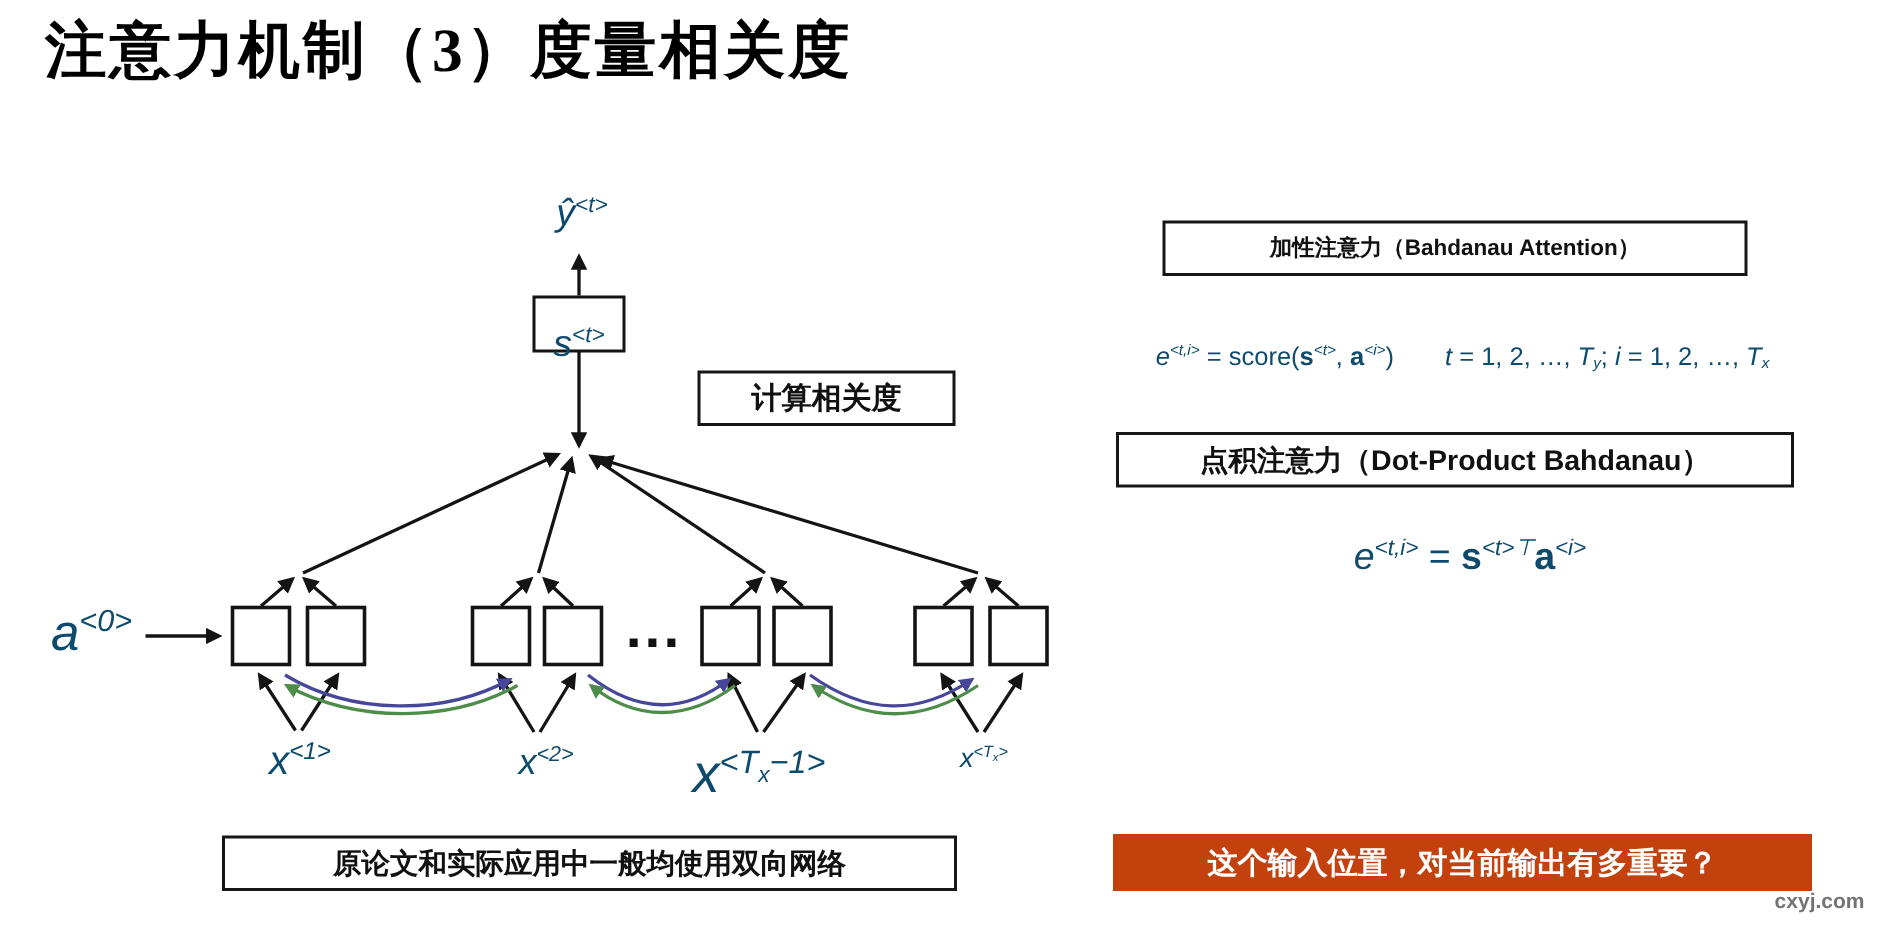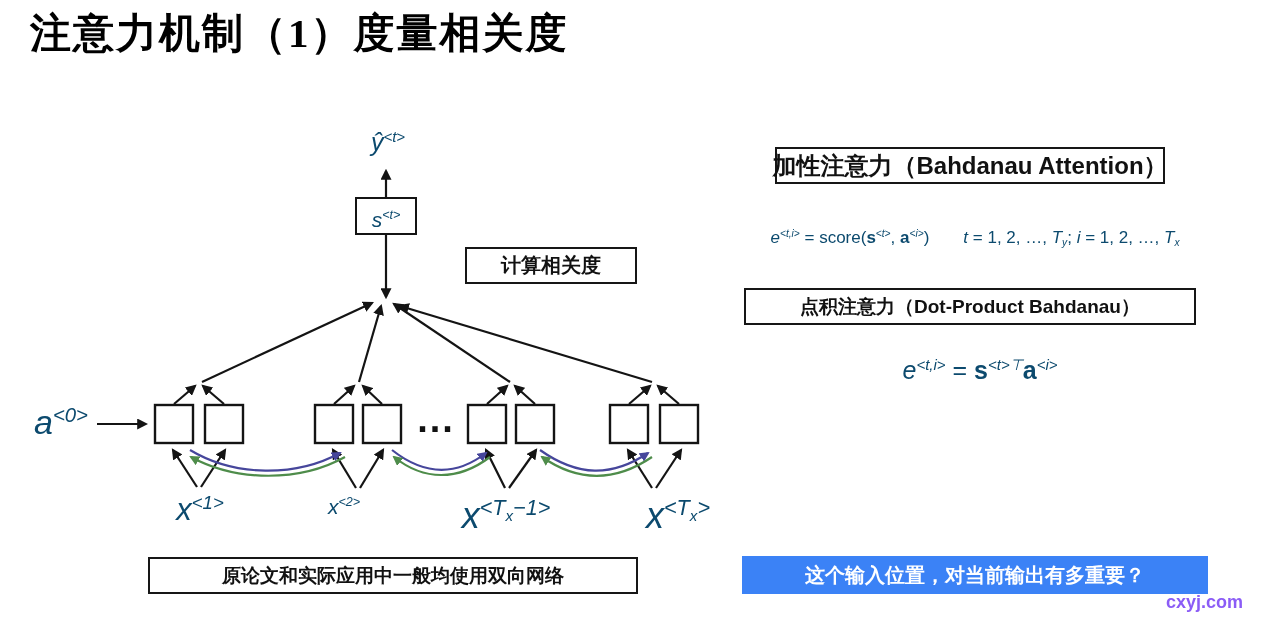--- a/index.html
+++ b/index.html
@@ -12,40 +12,40 @@
   .title {
     left:30px; top:6px; font-size:41px; font-weight:900; letter-spacing:2px;
     font-family:"Liberation Serif","DejaVu Serif",serif; color:#000;
   }
   .math { font-family:Liberation Sans, sans-serif; text-align:center; color:#0c4a6e; }
   .outline-box {
     border:2px solid #161616; background:#fff; display:flex; align-items:center;
     justify-content:center; font-weight:700; text-align:center; white-space:nowrap;
   }
   .red-box {
-    background:#3b82f6; color:#ffffff; display:flex; align-items:center;
+    background:#c2410c; color:#ffffff; display:flex; align-items:center;
     justify-content:center; font-weight:700; white-space:nowrap;
   }
-  .watermark { color:#8b5cf6; font-weight:800; font-size:18px; text-align:right; }
+  .watermark { color:#737373; font-weight:800; font-size:14px; text-align:right; }
   .ellipsis { font-weight:700; font-size:38px; letter-spacing:2px; color:#111; }
   
   .tk-n  { font-style:normal; }
   .tk-i  { font-style:italic; }
   .tk-b  { font-weight:700; font-style:normal; }
   .tk-sup{ font-style:italic; font-size:60%; vertical-align:0.6em; }
   .tk-sub{ font-style:italic; font-size:60%; vertical-align:-0.25em; }
   .tk-ss { font-style:italic; font-size:42%; vertical-align:0.45em; }
   .tk-gap{ display:inline-block; width:34px; }
 </style>
 </head>
 <body>
 
 <div class="slide">
 
-  <div class="abs title">注意力机制（1）度量相关度</div>
+  <div class="abs title">注意力机制（3）度量相关度</div>
 
   <svg class="abs" style="left:0;top:0" width="740" height="560" viewBox="0 0 740 560">
     <defs>
       <marker id="mk-k" viewBox="0 0 10 10" refX="8" refY="5" markerWidth="11" markerHeight="11" markerUnits="userSpaceOnUse" orient="auto">
         <path d="M0,0 L10,5 L0,10 Z" fill="#141414"></path>
       </marker>
       <marker id="mk-p" viewBox="0 0 10 10" refX="8" refY="5" markerWidth="10" markerHeight="10" markerUnits="userSpaceOnUse" orient="auto">
         <path d="M0,0 L10,5 L0,10 Z" fill="#46469b"></path>
       </marker>
       <marker id="mk-g" viewBox="0 0 10 10" refX="8" refY="5" markerWidth="10" markerHeight="10" markerUnits="userSpaceOnUse" orient="auto">
@@ -100,33 +100,33 @@
       <rect x="315" y="405" width="38" height="38"></rect>
       <rect x="363" y="405" width="38" height="38"></rect>
       <rect x="468" y="405" width="38" height="38"></rect>
       <rect x="516" y="405" width="38" height="38"></rect>
       <rect x="610" y="405" width="38" height="38"></rect>
       <rect x="660" y="405" width="38" height="38"></rect>
     </g>
   </svg>
 
   <div class="abs math" style="left:346px;top:128px;width:84px;font-size:25px"><span class="tk-i">ŷ</span><span class="tk-sup">&lt;t&gt;</span></div>
-  <div class="abs math" style="left:356px;top:201px;width:60px;font-size:21px;line-height:29px"><span class="tk-i">s</span><span class="tk-sup">&lt;t&gt;</span></div>
+  <div class="abs math" style="left:356px;top:201px;width:60px;font-size:25px;line-height:45px"><span class="tk-i">s</span><span class="tk-sup">&lt;t&gt;</span></div>
   <div class="abs math" style="left:24px;top:403px;width:74px;font-size:34px"><span class="tk-i">a</span><span class="tk-sup">&lt;0&gt;</span></div>
   <div class="abs ellipsis" style="left:413px;top:398px;width:46px;text-align:center">...</div>
 
-  <div class="abs math" style="left:158px;top:492px;width:84px;font-size:31px"><span class="tk-i">x</span><span class="tk-sup">&lt;1&gt;</span></div>
-  <div class="abs math" style="left:300px;top:495px;width:88px;font-size:21px"><span class="tk-i">x</span><span class="tk-sup">&lt;2&gt;</span></div>
+  <div class="abs math" style="left:158px;top:492px;width:84px;font-size:27px"><span class="tk-i">x</span><span class="tk-sup">&lt;1&gt;</span></div>
+  <div class="abs math" style="left:320px;top:495px;width:88px;font-size:24px"><span class="tk-i">x</span><span class="tk-sup">&lt;2&gt;</span></div>
   <div class="abs math" style="left:438px;top:495px;width:136px;font-size:36px"><span class="tk-i">x</span><span class="tk-sup">&lt;T</span><span class="tk-ss">x</span><span class="tk-sup">−1&gt;</span></div>
-  <div class="abs math" style="left:620px;top:495px;width:116px;font-size:36px"><span class="tk-i">x</span><span class="tk-sup">&lt;T</span><span class="tk-ss">x</span><span class="tk-sup">&gt;</span></div>
+  <div class="abs math" style="left:598px;top:495px;width:116px;font-size:18px"><span class="tk-i">x</span><span class="tk-sup">&lt;T</span><span class="tk-ss">x</span><span class="tk-sup">&gt;</span></div>
 
   <div class="abs outline-box" style="left:465px;top:247px;width:172px;height:37px;font-size:20px">计算相关度</div>
   <div class="abs outline-box" style="left:148px;top:557px;width:490px;height:37px;font-size:19px">原论文和实际应用中一般均使用双向网络</div>
 
-  <div class="abs outline-box" style="left:775px;top:147px;width:390px;height:37px;font-size:24px">加性注意力（Bahdanau Attention）</div>
+  <div class="abs outline-box" style="left:775px;top:147px;width:390px;height:37px;font-size:15px">加性注意力（Bahdanau Attention）</div>
   <div class="abs math" style="left:698px;top:228px;width:554px;font-size:17px"><span class="tk-i">e</span><span class="tk-sup">&lt;t,i&gt;</span><span class="tk-n"> = score(</span><span class="tk-b">s</span><span class="tk-sup">&lt;t&gt;</span><span class="tk-n">, </span><span class="tk-b">a</span><span class="tk-sup">&lt;i&gt;</span><span class="tk-n">)</span><span class="tk-gap"></span><span class="tk-i">t</span><span class="tk-n"> = 1, 2, …, </span><span class="tk-i">T</span><span class="tk-sub">y</span><span class="tk-n">; </span><span class="tk-i">i</span><span class="tk-n"> = 1, 2, …, </span><span class="tk-i">T</span><span class="tk-sub">x</span></div>
 
   <div class="abs outline-box" style="left:744px;top:288px;width:452px;height:37px;font-size:19px">点积注意力（Dot-Product Bahdanau）</div>
   <div class="abs math" style="left:820px;top:356px;width:320px;font-size:25px"><span class="tk-i">e</span><span class="tk-sup">&lt;t,i&gt;</span><span class="tk-n"> = </span><span class="tk-b">s</span><span class="tk-sup">&lt;t&gt;⊤</span><span class="tk-b">a</span><span class="tk-sup">&lt;i&gt;</span></div>
 
   <div class="abs red-box" style="left:742px;top:556px;width:466px;height:38px;font-size:20px">这个输入位置，对当前输出有多重要？</div>
 
   <div class="abs watermark" style="left:1125px;top:592px;width:118px">cxyj.com</div>
 
 </div>

